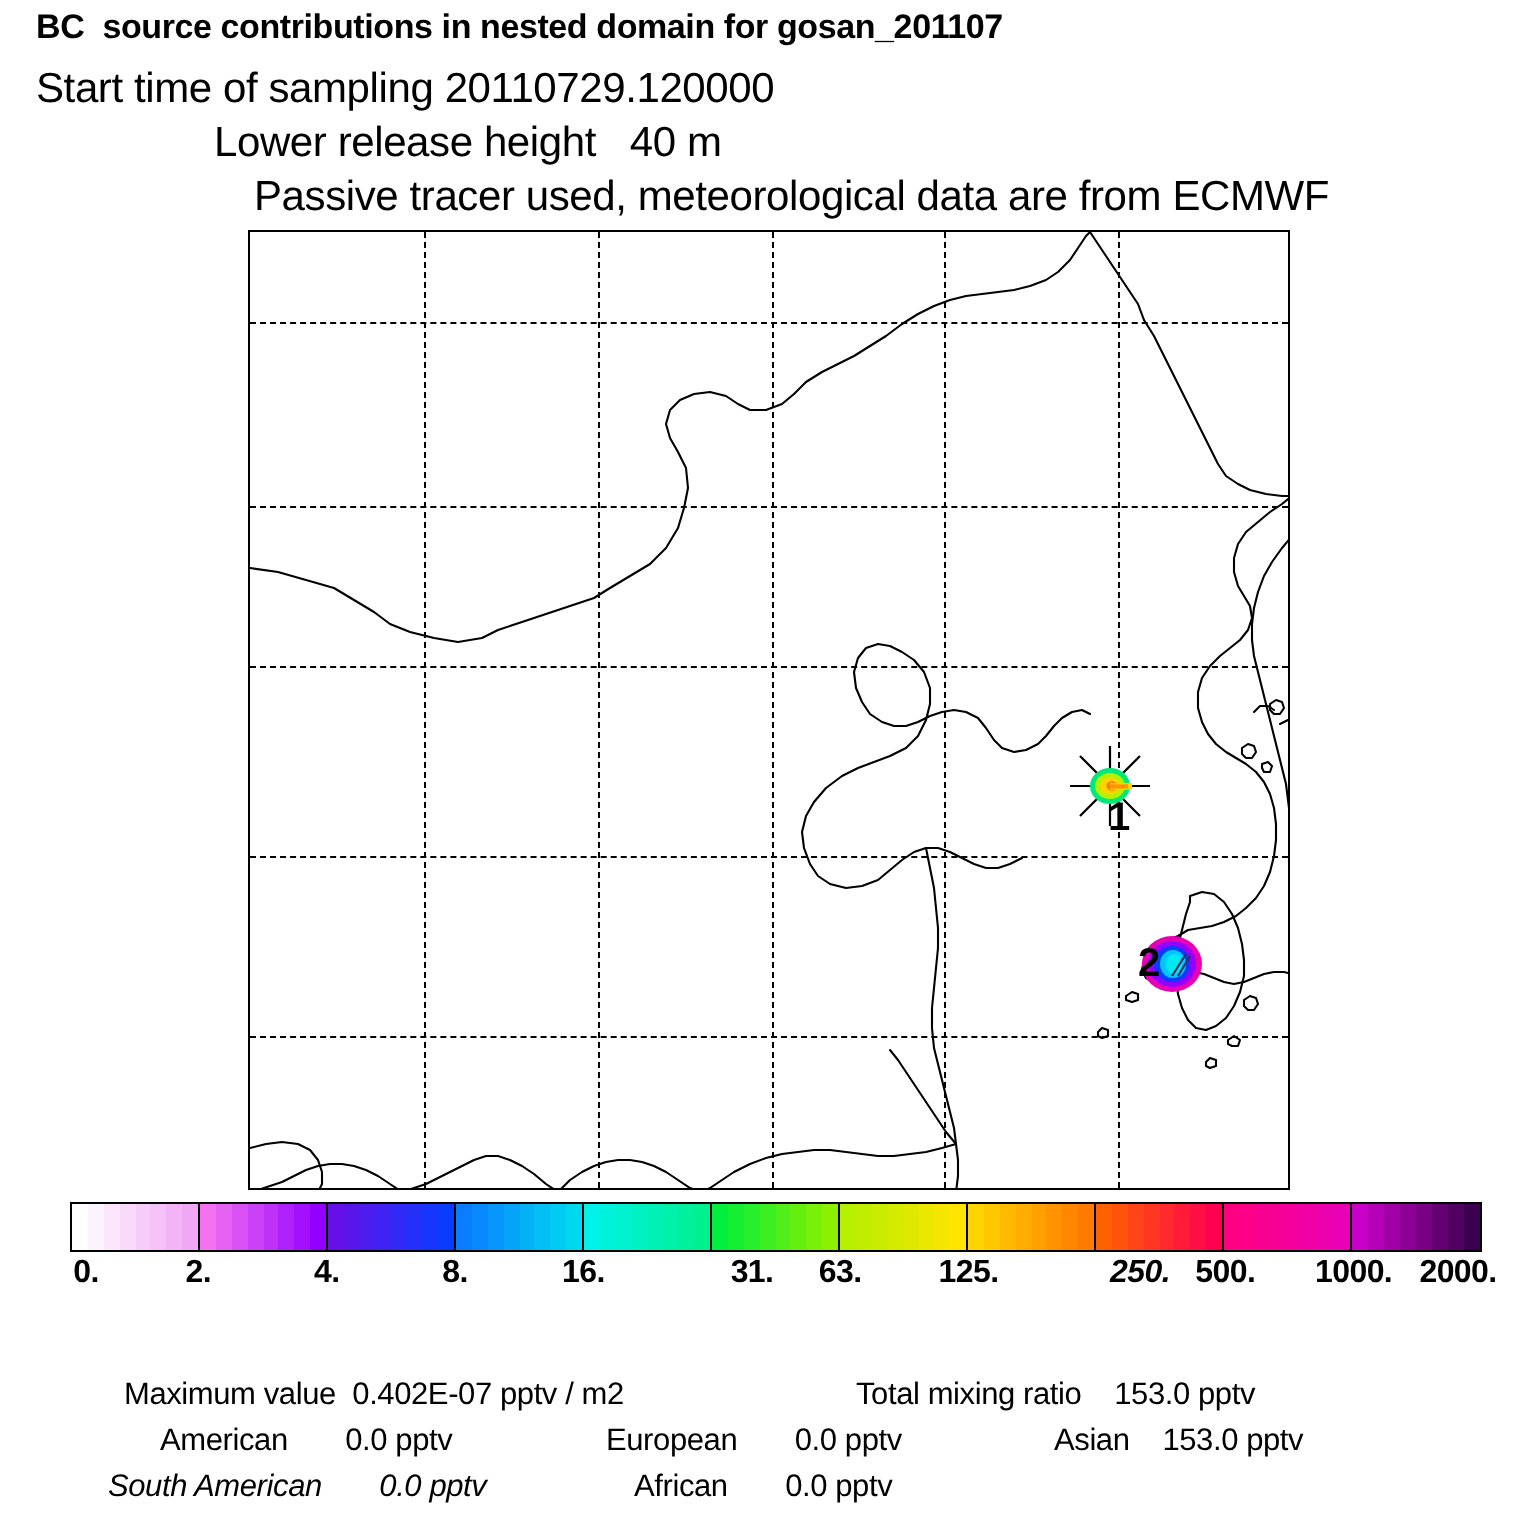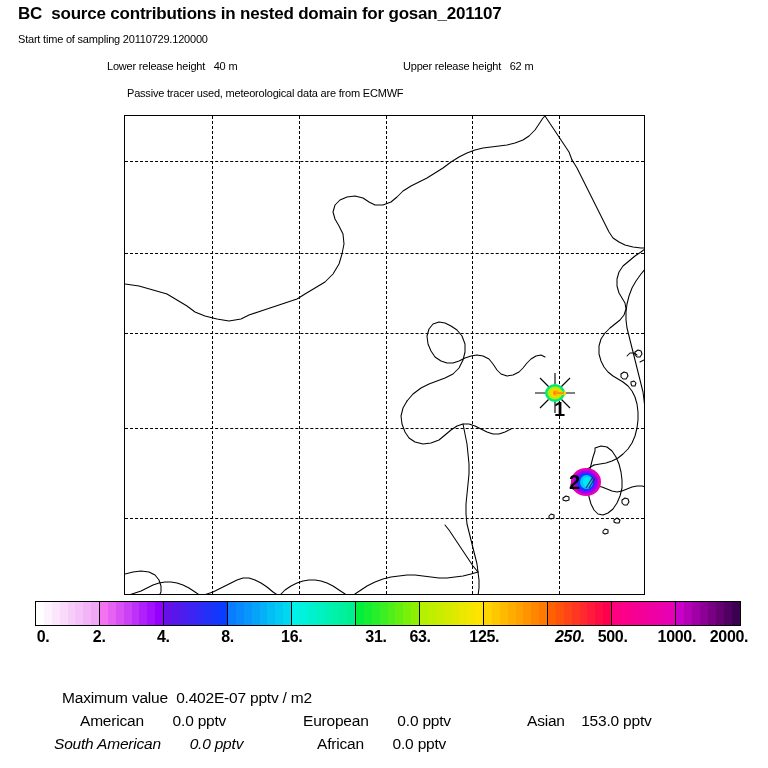--- a/index.html
+++ b/index.html
@@ -22,21 +22,21 @@
     position: absolute;
     left: 18px;
     top: 4px;
     font-size: 17px;
     font-weight: bold;
     letter-spacing: -0.2px;
     white-space: pre;
   }
   .hdr-line {
     position: absolute;
-    font-size: 11px;
+    font-size: 21px;
     white-space: pre;
     letter-spacing: -0.2px;
   }
   .hdr-line2 { left: 18px;  top: 33px; }
   .hdr-line2b{ left: 400px; top: 33px; }
   .hdr-line3 { left: 107px; top: 60px; }
   .hdr-line3b{ left: 403px; top: 60px; }
   .hdr-line4 { left: 127px; top: 87px; }
 
   
@@ -153,21 +153,20 @@
   .ft-r3c { left: 537px; top: 735px; }
 </style>
 </head>
 <body>
 
 <div id="page">
 
   <div class="hdr-title">BC  source contributions in nested domain for gosan_201107</div>
   <div class="hdr-line hdr-line2">Start time of sampling 20110729.120000</div>
   <div class="hdr-line hdr-line3">Lower release height   40 m</div>
-  <div class="hdr-line hdr-line3b">Upper release height   62 m</div>
   <div class="hdr-line hdr-line4">Passive tracer used, meteorological data are from ECMWF</div>
 
   <div id="map-frame">
 
     <div class="gridline-v" style="left:86.8px"></div>
     <div class="gridline-v" style="left:173.7px"></div>
     <div class="gridline-v" style="left:260.5px"></div>
     <div class="gridline-v" style="left:347.3px"></div>
     <div class="gridline-v" style="left:434.2px"></div>
 
@@ -405,19 +404,20 @@
       <div class="cb-tick" style="left: 376px;">31.</div>
       <div class="cb-tick" style="left: 420.091px;">63.</div>
       <div class="cb-tick" style="left: 484.273px;">125.</div>
       <div class="cb-tick" style="left: 570px; font-style: italic;">250.</div>
       <div class="cb-tick" style="left: 612.636px;">500.</div>
       <div class="cb-tick" style="left: 676.818px;">1000.</div>
       <div class="cb-tick" style="left: 729px;">2000.</div>
     </div>
 
   <div class="ft-line ft-r1a">Maximum value  0.402E-07 pptv / m2</div>
+  <div class="ft-line ft-r1b">Total mixing ratio    153.0 pptv</div>
   <div class="ft-line ft-r2a">American       0.0 pptv</div>
   <div class="ft-line ft-r2b">European       0.0 pptv</div>
   <div class="ft-line ft-r2c">Asian    153.0 pptv</div>
   <div class="ft-line ft-r3a">South American       0.0 pptv</div>
   <div class="ft-line ft-r3b">African       0.0 pptv</div>
 
 </div>
 
 </body></html>

